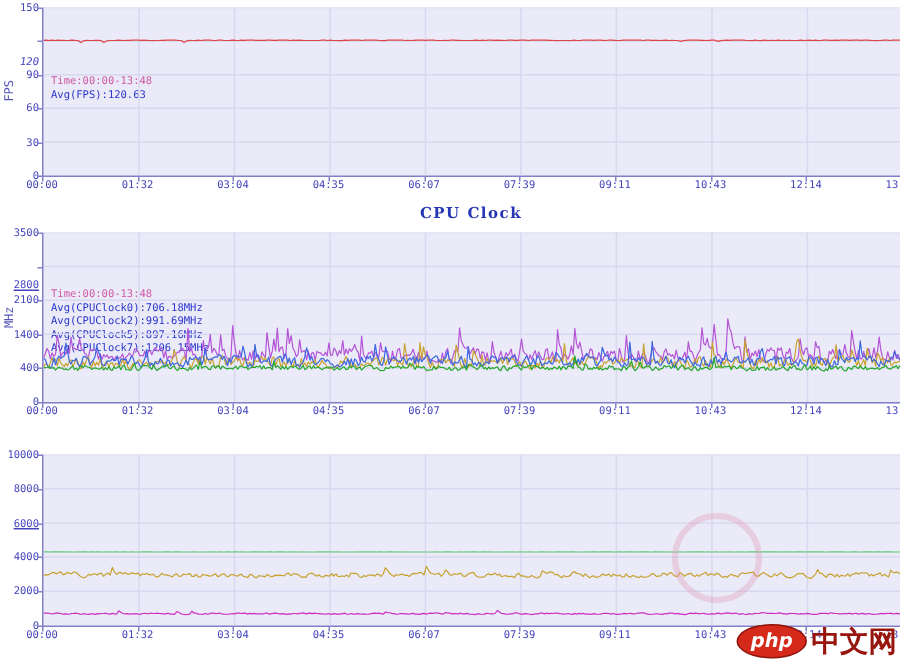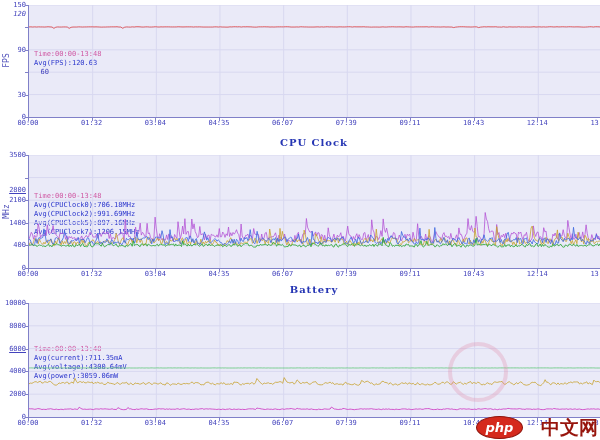--- a/index.html
+++ b/index.html
@@ -21,34 +21,33 @@
         transform:rotate(-90deg)}
   .legend{position:absolute;left:5px;line-height:9px;font-size:7px;white-space:nowrap}
   .lg-time{color:#cf58a3}
   .lg-val{color:#2a35cc}
   .wm{position:absolute;left:430px;top:342px;width:130px;height:80px;pointer-events:none}
   .wm-ring{position:absolute;left:18px;top:0;width:52px;height:52px;
         border:4px solid rgba(224,140,170,.30);border-radius:50%}
   .wm-text{position:absolute;left:58px;top:34px;font-size:26px;font-weight:bold;
         color:rgba(224,140,170,.34);font-family:"DejaVu Sans",sans-serif}
   .php-logo{position:absolute;right:2px;top:416px;height:23px;display:flex;
-        align-items:center;gap:18px;z-index:5}
+        align-items:center;gap:3px;z-index:5}
   .php-badge{width:45px;height:21px;background:#d5291c;border-radius:50%;
         border:1px solid #8d130b;color:#fff;font-family:"DejaVu Sans",sans-serif;
         font-style:italic;font-weight:bold;font-size:13px;
         display:flex;align-items:center;justify-content:center}
   .php-suffix{font-family:"DejaVu Sans",sans-serif;font-weight:bold;font-size:19px;
         color:#97150d;text-shadow:0 0 1px #fff}
 </style>
 </head>
 <body>
 
 <div class="page">
   <div class="chart-title" style="top:137px">CPU Clock</div>
-  <div class="chart-title" style="top:284px">Battery</div>
 
 <div class="plot" style="top: 5px; height: 112px;">
       <div class="legend" style="top: 45px;">
         <div class="lg-time">Time:00:00-13:48</div>
         <div class="lg-val">Avg(FPS):120.63</div>
       </div>
       <svg width="572" height="112" viewBox="0 0 572 112">
         <line x1="0" x2="572" y1="89.6" y2="89.6" stroke="#d8d8f0" stroke-width="1"></line>
         <line x1="0" x2="572" y1="67.19999999999999" y2="67.19999999999999" stroke="#d8d8f0" stroke-width="1"></line>
         <line x1="0" x2="572" y1="44.8" y2="44.8" stroke="#d8d8f0" stroke-width="1"></line>
@@ -63,25 +62,25 @@
         <line x1="445.62" x2="445.62" y1="0" y2="112" stroke="#d8d8f0" stroke-width="1"></line>
         <line x1="509.28" x2="509.28" y1="0" y2="112" stroke="#d8d8f0" stroke-width="1"></line>
         <line x1="572.9399999999999" x2="572.9399999999999" y1="0" y2="112" stroke="#d8d8f0" stroke-width="1"></line>
         <polyline points="0.0,21.9 1.9,21.8 3.8,22.0 5.7,21.8 7.7,22.0 9.6,21.8 11.5,21.9 13.4,21.9 15.3,22.0 17.2,21.9 19.1,21.7 21.0,21.9 23.0,22.0 24.9,23.4 26.8,22.2 28.7,21.9 30.6,22.0 32.5,22.0 34.4,21.9 36.3,21.9 38.3,22.0 40.2,23.4 42.1,22.3 44.0,22.0 45.9,22.0 47.8,22.0 49.7,21.8 51.7,21.9 53.6,22.0 55.5,21.9 57.4,21.9 59.3,21.8 61.2,21.8 63.1,21.8 65.0,21.9 67.0,21.8 68.9,21.9 70.8,22.0 72.7,22.1 74.6,22.0 76.5,22.0 78.4,21.9 80.3,21.9 82.3,21.8 84.2,21.8 86.1,21.8 88.0,21.7 89.9,22.0 91.8,22.0 93.7,23.3 95.7,22.2 97.6,21.9 99.5,22.0 101.4,22.1 103.3,21.8 105.2,22.0 107.1,21.7 109.0,21.7 111.0,21.8 112.9,22.0 114.8,22.0 116.7,21.8 118.6,21.8 120.5,22.0 122.4,22.0 124.3,21.9 126.3,21.7 128.2,21.9 130.1,22.0 132.0,21.8 133.9,21.9 135.8,21.8 137.7,21.8 139.7,21.8 141.6,21.9 143.5,21.9 145.4,21.9 147.3,21.9 149.2,21.7 151.1,21.8 153.0,21.9 155.0,21.9 156.9,21.8 158.8,21.8 160.7,21.8 162.6,21.8 164.5,22.0 166.4,21.8 168.3,21.9 170.3,21.8 172.2,21.9 174.1,22.0 176.0,22.0 177.9,22.0 179.8,22.0 181.7,22.0 183.7,22.0 185.6,21.8 187.5,21.8 189.4,22.0 191.3,21.8 193.2,22.0 195.1,22.0 197.0,22.1 199.0,22.1 200.9,21.8 202.8,21.9 204.7,21.7 206.6,21.7 208.5,21.8 210.4,21.7 212.3,22.0 214.3,21.7 216.2,21.8 218.1,21.7 220.0,21.8 221.9,21.8 223.8,22.0 225.7,22.1 227.7,22.1 229.6,21.8 231.5,21.8 233.4,21.8 235.3,21.7 237.2,21.8 239.1,21.8 241.0,22.0 243.0,21.9 244.9,22.0 246.8,21.9 248.7,21.8 250.6,21.8 252.5,21.8 254.4,21.9 256.3,21.7 258.3,21.7 260.2,21.8 262.1,22.0 264.0,22.0 265.9,22.0 267.8,21.9 269.7,22.0 271.7,21.7 273.6,21.8 275.5,21.9 277.4,21.9 279.3,22.0 281.2,22.0 283.1,22.0 285.0,22.0 287.0,21.9 288.9,21.8 290.8,22.0 292.7,21.8 294.6,22.0 296.5,21.8 298.4,21.7 300.3,21.9 302.3,21.8 304.2,21.9 306.1,21.9 308.0,22.0 309.9,21.8 311.8,21.8 313.7,21.9 315.7,21.9 317.6,21.8 319.5,21.7 321.4,21.7 323.3,22.0 325.2,21.7 327.1,21.8 329.0,21.8 331.0,21.8 332.9,21.8 334.8,21.7 336.7,21.9 338.6,21.9 340.5,22.0 342.4,22.1 344.3,22.0 346.3,22.0 348.2,22.0 350.1,22.1 352.0,22.0 353.9,21.8 355.8,22.0 357.7,22.0 359.7,21.8 361.6,21.8 363.5,21.7 365.4,21.8 367.3,21.9 369.2,21.8 371.1,21.8 373.0,21.9 375.0,22.0 376.9,21.7 378.8,21.8 380.7,21.9 382.6,22.0 384.5,22.0 386.4,21.8 388.3,21.8 390.3,21.8 392.2,21.8 394.1,21.8 396.0,21.8 397.9,21.7 399.8,22.0 401.7,21.8 403.7,21.7 405.6,21.9 407.5,21.9 409.4,21.9 411.3,22.0 413.2,21.9 415.1,21.8 417.0,22.0 419.0,21.9 420.9,22.0 422.8,22.0 424.7,22.6 426.6,22.1 428.5,21.9 430.4,21.7 432.3,21.7 434.3,21.7 436.2,21.8 438.1,21.9 440.0,21.9 441.9,22.0 443.8,21.9 445.7,21.8 447.7,21.8 449.6,22.6 451.5,22.1 453.4,21.9 455.3,21.7 457.2,21.9 459.1,21.7 461.0,21.8 463.0,21.8 464.9,21.8 466.8,21.7 468.7,22.0 470.6,22.0 472.5,22.1 474.4,21.7 476.3,22.0 478.3,22.1 480.2,21.8 482.1,21.9 484.0,22.0 485.9,21.9 487.8,22.0 489.7,21.7 491.7,22.0 493.6,21.9 495.5,22.0 497.4,21.9 499.3,22.0 501.2,22.0 503.1,21.9 505.0,21.7 507.0,22.0 508.9,21.9 510.8,21.8 512.7,22.0 514.6,21.8 516.5,22.0 518.4,21.9 520.3,21.7 522.3,21.7 524.2,21.9 526.1,21.9 528.0,21.7 529.9,21.9 531.8,21.8 533.7,21.7 535.7,21.8 537.6,21.9 539.5,21.7 541.4,21.7 543.3,21.8 545.2,21.9 547.1,21.8 549.0,21.8 551.0,21.9 552.9,22.0 554.8,22.1 556.7,22.0 558.6,21.9 560.5,21.7 562.4,21.7 564.3,22.0 566.3,21.7 568.2,21.7 570.1,21.8 572.0,21.9" fill="none" stroke="#e04444" stroke-width="0.8" stroke-linejoin="round"></polyline>
       </svg>
     </div>
     <div class="ytick" style="top: 113px;">0</div>
     <div class="tick-y" style="left: 25px; top: 117px;"></div>
     <div class="ytick" style="top: 90.6px;">30</div>
     <div class="tick-y" style="left: 25px; top: 94.6px;"></div>
-    <div class="ytick" style="top: 68.2px; margin-left: 23px;">60</div>
+    <div class="ytick" style="top: 68.2px;">60</div>
     <div class="tick-y" style="left: 25px; top: 72.2px;"></div>
     <div class="ytick" style="top: 45.8px;">90</div>
     <div class="tick-y" style="left: 25px; top: 49.8px;"></div>
-    <div class="ytick" style="top: 10px; font-style: italic;">120</div>
+    <div class="ytick" style="top: 37px; font-style: italic;">120</div>
     <div class="tick-y" style="left: 25px; top: 27.4px;"></div>
     <div class="ytick" style="top: 1px;">150</div>
     <div class="tick-y" style="left: 25px; top: 5px;"></div>
     <div class="xtick" style="left: 28px; top: 119px;">00:00</div>
     <div class="tick-x" style="left: 28px; top: 118px;"></div>
     <div class="xtick" style="left: 91.66px; top: 119px;">01:32</div>
     <div class="tick-x" style="left: 91.66px; top: 118px;"></div>
     <div class="xtick" style="left: 155.32px; top: 119px;">03:04</div>
     <div class="tick-x" style="left: 155.32px; top: 118px;"></div>
     <div class="xtick" style="left: 218.98px; top: 119px;">04:35</div>
@@ -153,26 +152,20 @@
     <div class="tick-x" style="left: 346.3px; top: 269px;"></div>
     <div class="xtick" style="left: 409.96px; top: 270px;">09:11</div>
     <div class="tick-x" style="left: 409.96px; top: 269px;"></div>
     <div class="xtick" style="left: 473.62px; top: 270px;">10:43</div>
     <div class="tick-x" style="left: 473.62px; top: 269px;"></div>
     <div class="xtick" style="left: 537.28px; top: 270px;">12:14</div>
     <div class="tick-x" style="left: 537.28px; top: 269px;"></div>
     <div class="xtick" style="left: 600.94px; top: 270px;">13:46</div>
     <div class="axis-name" style="left: -14px; top: 206.5px;">MHz</div>
     <div class="plot" style="top: 303px; height: 114px;">
-      <div class="legend" style="top: 42px;">
-        <div class="lg-time">Time:00:00-13:48</div>
-        <div class="lg-val">Avg(current):711.35mA</div>
-        <div class="lg-val">Avg(voltage):4300.64mV</div>
-        <div class="lg-val">Avg(power):3059.06mW</div>
-      </div>
       <svg width="572" height="114" viewBox="0 0 572 114">
         <line x1="0" x2="572" y1="91.2" y2="91.2" stroke="#d8d8f0" stroke-width="1"></line>
         <line x1="0" x2="572" y1="68.4" y2="68.4" stroke="#d8d8f0" stroke-width="1"></line>
         <line x1="0" x2="572" y1="45.60000000000001" y2="45.60000000000001" stroke="#d8d8f0" stroke-width="1"></line>
         <line x1="0" x2="572" y1="22.799999999999997" y2="22.799999999999997" stroke="#d8d8f0" stroke-width="1"></line>
         <line x1="0" x2="572" y1="0" y2="0" stroke="#d8d8f0" stroke-width="1"></line>
         <line x1="63.66" x2="63.66" y1="0" y2="114" stroke="#d8d8f0" stroke-width="1"></line>
         <line x1="127.32" x2="127.32" y1="0" y2="114" stroke="#d8d8f0" stroke-width="1"></line>
         <line x1="190.98" x2="190.98" y1="0" y2="114" stroke="#d8d8f0" stroke-width="1"></line>
         <line x1="254.64" x2="254.64" y1="0" y2="114" stroke="#d8d8f0" stroke-width="1"></line>

